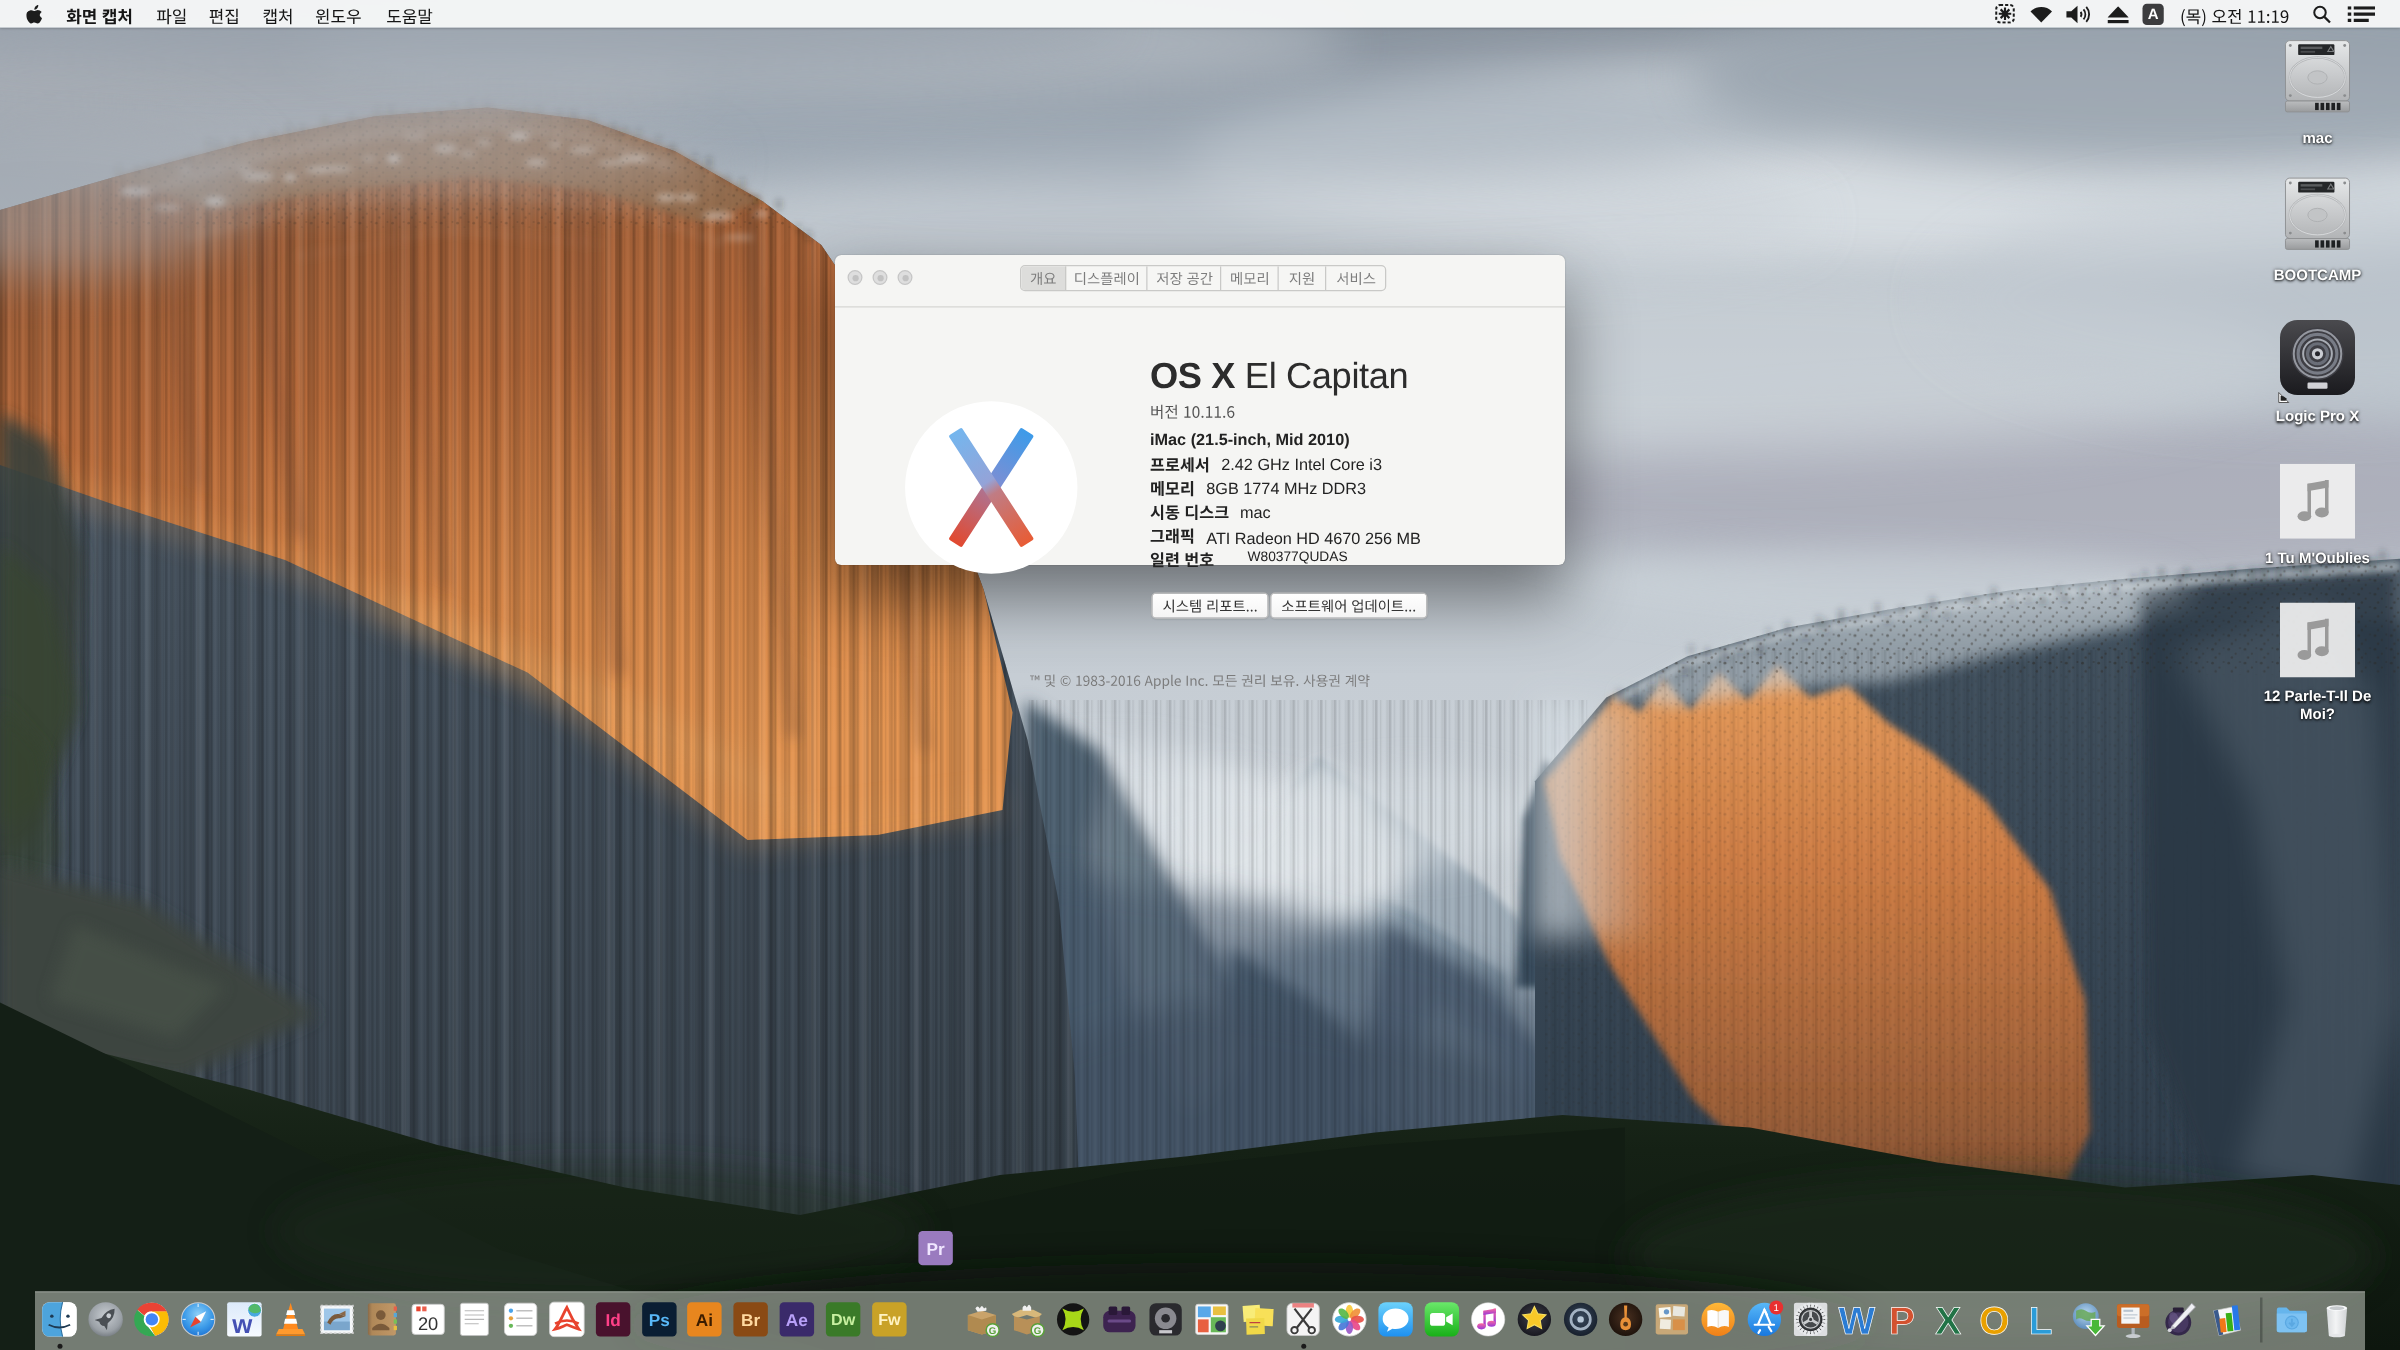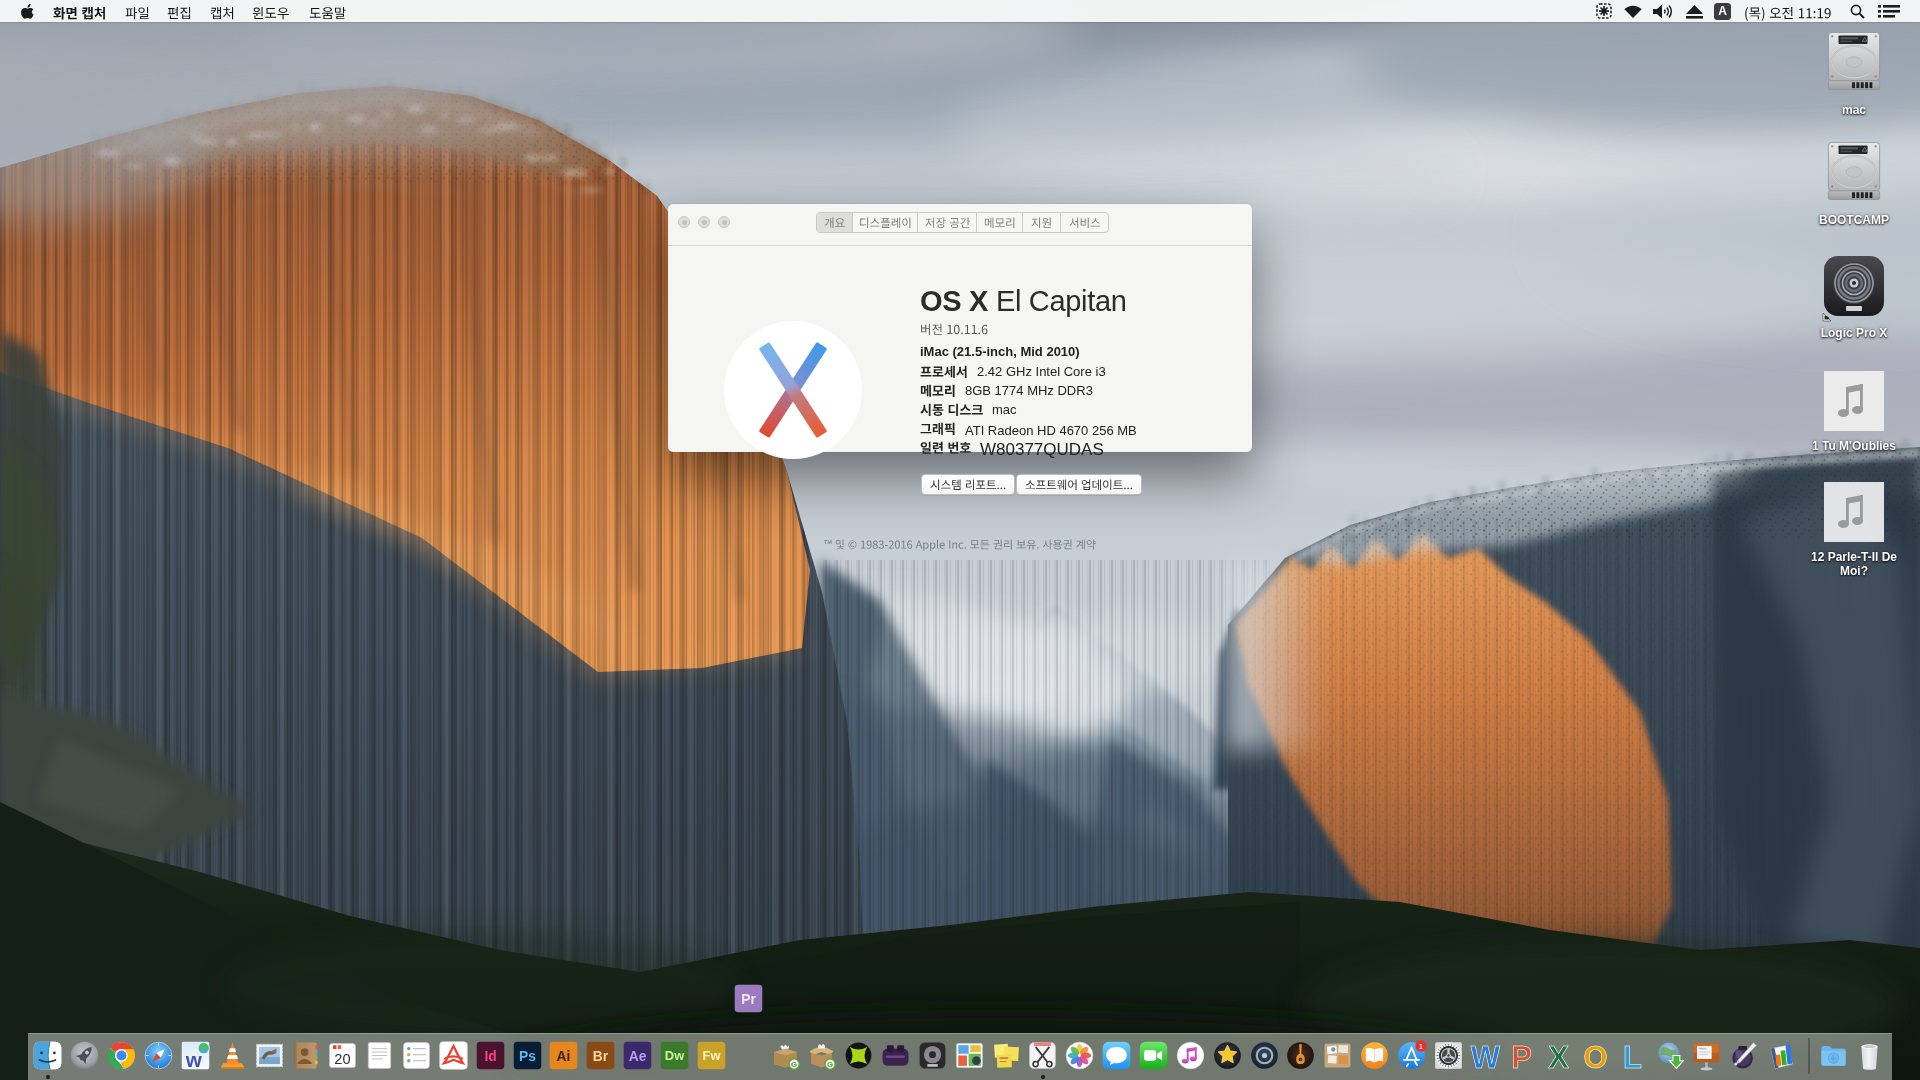--- a/index.html
+++ b/index.html
@@ -499,21 +499,21 @@
       <div class="abs" style="left:252px;top:216px;display:flex;align-items:center">
         <svg width="36" height="18" viewBox="0 0 36 18" style="display:block;overflow:visible">
           <path transform="translate(0 13.7)" d="M1.6 -9.8H9.3V-8.4H1.6ZM0.5 -1.8H11.4V-0.4H0.5ZM8.4 -9.8H10.1V-8.4Q10.1 -7.5 10.1 -6.6Q10.0 -5.8 10.0 -4.8Q9.9 -3.8 9.7 -2.6L7.9 -2.7Q8.1 -3.9 8.2 -4.8Q8.3 -5.8 8.3 -6.7Q8.4 -7.5 8.4 -8.4Z M12.8 -2.9H13.7Q14.7 -2.9 15.7 -3.0Q16.7 -3.0 17.8 -3.2L18.0 -1.8Q16.8 -1.6 15.8 -1.6Q14.8 -1.5 13.7 -1.5H12.8ZM12.8 -9.7H17.4V-5.1H14.5V-2.4H12.8V-6.4H15.7V-8.3H12.8ZM21.2 -10.9H22.8V1.1H21.2ZM19.6 -6.3H21.6V-5.0H19.6ZM18.5 -10.7H20.1V0.6H18.5Z M25.0 -10.0H31.4V-8.6H25.0ZM24.8 -4.0 24.7 -5.4Q25.7 -5.4 26.9 -5.4Q28.2 -5.4 29.5 -5.5Q30.7 -5.5 31.9 -5.7L32.0 -4.4Q30.8 -4.2 29.6 -4.1Q28.3 -4.0 27.1 -4.0Q25.9 -4.0 24.8 -4.0ZM25.9 -8.9H27.6V-4.9H25.9ZM28.8 -8.9H30.5V-4.9H28.8ZM26.2 -3.0H34.5V1.2H32.7V-1.7H26.2ZM32.7 -10.9H34.5V-3.5H32.7Z" fill="#222"></path>
         </svg>
         <span style="font-size:13px;color:#222;margin-left:9px;position:relative;top:1px">ATI Radeon HD 4670 256 MB</span>
       </div>
       <div class="abs" style="left:252px;top:235px;display:flex;align-items:flex-start">
         <svg width="51" height="18" viewBox="0 0 51 18" style="display:block;overflow:visible">
           <path transform="translate(0 13.7)" d="M3.9 -10.5Q4.8 -10.5 5.6 -10.2Q6.3 -9.8 6.7 -9.2Q7.1 -8.6 7.1 -7.8Q7.1 -7.0 6.7 -6.4Q6.3 -5.7 5.6 -5.4Q4.8 -5.0 3.9 -5.0Q3.0 -5.0 2.3 -5.4Q1.5 -5.7 1.1 -6.4Q0.7 -7.0 0.7 -7.8Q0.7 -8.6 1.1 -9.2Q1.5 -9.8 2.3 -10.2Q3.0 -10.5 3.9 -10.5ZM3.9 -9.1Q3.5 -9.1 3.1 -9.0Q2.8 -8.8 2.6 -8.5Q2.4 -8.2 2.4 -7.8Q2.4 -7.4 2.6 -7.1Q2.8 -6.7 3.1 -6.6Q3.5 -6.4 3.9 -6.4Q4.4 -6.4 4.7 -6.6Q5.1 -6.7 5.3 -7.1Q5.5 -7.4 5.5 -7.8Q5.5 -8.2 5.3 -8.5Q5.1 -8.8 4.7 -9.0Q4.4 -9.1 3.9 -9.1ZM8.8 -10.9H10.5V-4.9H8.8ZM2.5 -4.4H10.5V-1.1H4.2V0.4H2.5V-2.3H8.8V-3.0H2.5ZM2.5 -0.3H10.8V1.0H2.5Z M12.9 -4.8H13.9Q14.9 -4.8 15.7 -4.9Q16.5 -4.9 17.2 -5.0Q17.9 -5.0 18.6 -5.1L18.8 -3.8Q18.1 -3.6 17.3 -3.6Q16.6 -3.5 15.8 -3.5Q14.9 -3.4 13.9 -3.4H12.9ZM12.9 -10.1H18.2V-6.2H14.7V-4.0H12.9V-7.5H16.5V-8.7H12.9ZM20.8 -10.9H22.6V-2.0H20.8ZM18.9 -9.1H21.2V-7.7H18.9ZM14.5 -0.5H22.9V0.9H14.5ZM14.5 -2.7H16.2V0.1H14.5ZM18.9 -6.4H21.2V-5.0H18.9Z M33.6 -7.7H36.7V-6.3H33.6ZM36.3 -10.9H38.0V-2.0H36.3ZM30.1 -0.4H38.3V0.9H30.1ZM30.1 -2.9H31.8V0.4H30.1ZM28.5 -10.1H30.2V-8.3H32.5V-10.1H34.2V-3.9H28.5ZM30.2 -6.9V-5.2H32.5V-6.9Z M40.4 -9.4H50.3V-8.0H40.4ZM39.9 -1.4H50.8V-0.1H39.9ZM44.5 -3.0H46.2V-0.9H44.5ZM45.3 -7.5Q46.6 -7.5 47.5 -7.2Q48.4 -6.9 48.9 -6.4Q49.4 -5.9 49.4 -5.2Q49.4 -4.4 48.9 -3.9Q48.4 -3.3 47.5 -3.1Q46.6 -2.8 45.3 -2.8Q44.1 -2.8 43.2 -3.1Q42.2 -3.3 41.8 -3.9Q41.3 -4.4 41.3 -5.2Q41.3 -5.9 41.8 -6.4Q42.2 -6.9 43.2 -7.2Q44.1 -7.5 45.3 -7.5ZM45.3 -6.2Q44.6 -6.2 44.1 -6.1Q43.6 -5.9 43.3 -5.7Q43.0 -5.5 43.0 -5.1Q43.0 -4.8 43.3 -4.6Q43.6 -4.4 44.1 -4.3Q44.6 -4.1 45.3 -4.1Q46.1 -4.1 46.6 -4.3Q47.1 -4.4 47.4 -4.6Q47.6 -4.8 47.6 -5.1Q47.6 -5.5 47.4 -5.7Q47.1 -5.9 46.6 -6.1Q46.1 -6.2 45.3 -6.2ZM44.5 -10.8H46.2V-8.5H44.5Z" fill="#222"></path>
         </svg>
-        <span style="font-size:17px;color:#222;margin-left:9px;position:relative;top:1px">W80377QUDAS</span>
+        <span style="font-size:11px;color:#222;margin-left:27px;position:relative;top:1px">W80377QUDAS</span>
       </div>
       <div class="abs" style="left:253px;top:270px;height:19px;padding:0 8px;display:flex;align-items:center;background:linear-gradient(#ffffff,#f4f4f4);border:1px solid #bdbdbd;border-radius:4px;box-shadow:0 1px 1px rgba(0,0,0,0.08)">
         <svg width="76" height="16" viewBox="0 0 76 16" style="display:block;overflow:visible">
           <path transform="translate(0 12.1)" d="M3.3 -8.6H4.1V-6.7Q4.1 -5.8 3.9 -5.0Q3.7 -4.2 3.2 -3.4Q2.8 -2.7 2.3 -2.1Q1.7 -1.6 1.1 -1.3L0.5 -2.1Q1.1 -2.3 1.6 -2.8Q2.1 -3.3 2.5 -3.9Q2.9 -4.6 3.1 -5.3Q3.3 -6.0 3.3 -6.7ZM3.5 -8.6H4.3V-6.7Q4.3 -6.0 4.5 -5.3Q4.7 -4.7 5.1 -4.0Q5.5 -3.4 6.0 -3.0Q6.5 -2.5 7.0 -2.2L6.5 -1.5Q5.8 -1.8 5.3 -2.3Q4.7 -2.8 4.3 -3.6Q3.9 -4.3 3.7 -5.1Q3.5 -5.9 3.5 -6.7ZM8.1 -9.5H9.1V0.9H8.1Z M15.3 -8.8H16.2V-8.0Q16.2 -7.3 15.9 -6.7Q15.7 -6.1 15.3 -5.6Q14.9 -5.0 14.3 -4.6Q13.8 -4.2 13.2 -3.9Q12.6 -3.6 12.0 -3.5L11.5 -4.3Q12.1 -4.4 12.6 -4.6Q13.2 -4.9 13.7 -5.2Q14.1 -5.6 14.5 -6.0Q14.9 -6.5 15.1 -7.0Q15.3 -7.5 15.3 -8.0ZM15.5 -8.8H16.3V-8.0Q16.3 -7.5 16.5 -7.0Q16.8 -6.5 17.1 -6.0Q17.5 -5.6 18.0 -5.2Q18.5 -4.9 19.0 -4.6Q19.6 -4.4 20.1 -4.3L19.7 -3.5Q19.1 -3.6 18.5 -3.9Q17.9 -4.2 17.3 -4.6Q16.8 -5.0 16.4 -5.6Q16.0 -6.1 15.7 -6.7Q15.5 -7.3 15.5 -8.0ZM11.2 -1.3H20.6V-0.5H11.2Z M26.2 -6.9H28.0V-6.1H26.2ZM22.2 -4.6H22.9Q23.7 -4.6 24.3 -4.7Q24.9 -4.7 25.5 -4.7Q26.0 -4.8 26.6 -4.9L26.7 -4.2Q26.1 -4.0 25.5 -4.0Q25.0 -3.9 24.3 -3.9Q23.7 -3.9 22.9 -3.9H22.2ZM22.2 -8.8H26.1V-8.1H23.1V-4.2H22.2ZM22.8 -6.8H25.7V-6.0H22.8ZM29.6 -9.5H30.5V-3.3H29.6ZM27.6 -9.3H28.5V-3.3H27.6ZM23.7 -2.8H30.5V0.8H23.7ZM29.6 -2.0H24.6V-0.0H29.6Z M43.0 -9.5H43.9V0.9H43.0ZM36.0 -2.4H36.9Q37.8 -2.4 38.6 -2.4Q39.4 -2.5 40.3 -2.5Q41.1 -2.6 42.0 -2.8L42.1 -2.0Q40.7 -1.8 39.5 -1.7Q38.2 -1.6 36.9 -1.6H36.0ZM36.0 -8.5H40.8V-4.8H37.0V-2.1H36.0V-5.6H39.8V-7.8H36.0Z M46.0 -1.2H55.4V-0.4H46.0ZM50.2 -3.9H51.2V-0.8H50.2ZM46.8 -8.5H54.5V-7.7H46.8ZM46.9 -4.3H54.5V-3.6H46.9ZM48.4 -7.9H49.4V-4.2H48.4ZM52.0 -7.9H52.9V-4.2H52.0Z M57.8 -3.9H64.9V-3.1H57.8ZM56.6 -1.2H66.0V-0.4H56.6ZM57.8 -8.6H64.8V-7.8H58.8V-3.7H57.8ZM58.5 -6.3H64.6V-5.5H58.5Z M68.2 0.2Q67.9 0.2 67.6 -0.1Q67.4 -0.3 67.4 -0.6Q67.4 -1.0 67.6 -1.2Q67.9 -1.5 68.2 -1.5Q68.5 -1.5 68.7 -1.2Q68.9 -1.0 68.9 -0.6Q68.9 -0.3 68.7 -0.1Q68.5 0.2 68.2 0.2Z M71.4 0.2Q71.1 0.2 70.8 -0.1Q70.6 -0.3 70.6 -0.6Q70.6 -1.0 70.8 -1.2Q71.1 -1.5 71.4 -1.5Q71.7 -1.5 71.9 -1.2Q72.1 -1.0 72.1 -0.6Q72.1 -0.3 71.9 -0.1Q71.7 0.2 71.4 0.2Z M74.6 0.2Q74.3 0.2 74.0 -0.1Q73.8 -0.3 73.8 -0.6Q73.8 -1.0 74.0 -1.2Q74.3 -1.5 74.6 -1.5Q74.9 -1.5 75.1 -1.2Q75.3 -1.0 75.3 -0.6Q75.3 -0.3 75.1 -0.1Q74.9 0.2 74.6 0.2Z" fill="#333"></path>
         </svg>
       </div>
       <div class="abs" style="left:348px;top:270px;height:19px;padding:0 8px;display:flex;align-items:center;background:linear-gradient(#ffffff,#f4f4f4);border:1px solid #bdbdbd;border-radius:4px;box-shadow:0 1px 1px rgba(0,0,0,0.08)">
         <svg width="108" height="16" viewBox="0 0 108 16" style="display:block;overflow:visible">
           <path transform="translate(0 12.1)" d="M0.6 -1.2H10.0V-0.5H0.6ZM4.8 -3.8H5.7V-1.0H4.8ZM4.7 -8.8H5.6V-8.0Q5.6 -7.3 5.3 -6.7Q5.1 -6.2 4.7 -5.6Q4.3 -5.1 3.7 -4.7Q3.2 -4.3 2.6 -4.0Q2.0 -3.8 1.4 -3.6L0.9 -4.4Q1.5 -4.5 2.0 -4.8Q2.6 -5.0 3.1 -5.3Q3.6 -5.7 3.9 -6.1Q4.3 -6.5 4.5 -7.0Q4.7 -7.5 4.7 -8.0ZM4.9 -8.8H5.7V-8.0Q5.7 -7.5 6.0 -7.0Q6.2 -6.5 6.6 -6.1Q6.9 -5.7 7.4 -5.3Q7.9 -5.0 8.5 -4.8Q9.0 -4.5 9.6 -4.4L9.1 -3.6Q8.5 -3.8 7.9 -4.0Q7.3 -4.3 6.7 -4.7Q6.2 -5.1 5.8 -5.6Q5.4 -6.1 5.1 -6.7Q4.9 -7.3 4.9 -8.0Z M11.2 -1.2H20.6V-0.4H11.2ZM12.0 -8.5H19.7V-7.7H12.0ZM12.0 -4.1H19.7V-3.3H12.0ZM13.6 -7.7H14.5V-4.0H13.6ZM17.1 -7.7H18.1V-4.0H17.1Z M22.9 -3.9H30.1V-3.1H22.9ZM21.7 -1.2H31.2V-0.4H21.7ZM22.9 -8.6H30.0V-7.8H23.9V-3.7H22.9ZM23.6 -6.3H29.8V-5.5H23.6Z M34.9 -8.8Q35.6 -8.8 36.1 -8.6Q36.6 -8.4 36.9 -7.9Q37.2 -7.5 37.2 -6.9Q37.2 -6.4 36.9 -5.9Q36.6 -5.5 36.1 -5.2Q35.6 -5.0 34.9 -5.0Q34.3 -5.0 33.8 -5.2Q33.3 -5.5 33.0 -5.9Q32.7 -6.4 32.7 -6.9Q32.7 -7.5 33.0 -7.9Q33.3 -8.4 33.8 -8.6Q34.3 -8.8 34.9 -8.8ZM34.9 -8.1Q34.5 -8.1 34.2 -8.0Q33.9 -7.8 33.7 -7.5Q33.5 -7.3 33.5 -6.9Q33.5 -6.6 33.7 -6.3Q33.9 -6.0 34.2 -5.9Q34.5 -5.7 34.9 -5.7Q35.3 -5.7 35.7 -5.9Q36.0 -6.0 36.2 -6.3Q36.3 -6.6 36.3 -6.9Q36.3 -7.3 36.2 -7.5Q36.0 -7.8 35.7 -8.0Q35.3 -8.1 34.9 -8.1ZM40.2 -9.5H41.1V0.9H40.2ZM38.2 -9.3H39.1V0.3H38.2ZM36.3 -2.7H38.6V-1.9H36.3ZM34.4 -3.8H35.3V0.1H34.4ZM32.3 -3.4 32.2 -4.2Q32.7 -4.2 33.4 -4.2Q34.1 -4.2 34.8 -4.2Q35.5 -4.3 36.2 -4.3Q36.9 -4.4 37.6 -4.5L37.7 -3.8Q36.8 -3.6 35.8 -3.5Q34.8 -3.4 33.9 -3.4Q33.0 -3.4 32.3 -3.4Z M45.7 -8.7Q46.4 -8.7 47.0 -8.3Q47.6 -7.8 47.9 -7.0Q48.3 -6.2 48.3 -5.1Q48.3 -4.0 47.9 -3.2Q47.6 -2.3 47.0 -1.9Q46.4 -1.5 45.7 -1.5Q44.9 -1.5 44.3 -1.9Q43.7 -2.3 43.4 -3.2Q43.1 -4.0 43.1 -5.1Q43.1 -6.2 43.4 -7.0Q43.7 -7.8 44.3 -8.3Q44.9 -8.7 45.7 -8.7ZM45.7 -7.9Q45.2 -7.9 44.8 -7.5Q44.4 -7.2 44.2 -6.6Q44.0 -5.9 44.0 -5.1Q44.0 -4.2 44.2 -3.6Q44.4 -3.0 44.8 -2.6Q45.2 -2.3 45.7 -2.3Q46.2 -2.3 46.5 -2.6Q46.9 -3.0 47.1 -3.6Q47.4 -4.2 47.4 -5.1Q47.4 -5.9 47.1 -6.6Q46.9 -7.2 46.5 -7.5Q46.2 -7.9 45.7 -7.9ZM50.5 -9.5H51.5V0.9H50.5ZM47.9 -5.5H50.9V-4.8H47.9Z M61.8 -7.0H64.6V-6.2H61.8ZM59.4 -9.0Q60.2 -9.0 60.8 -8.7Q61.4 -8.4 61.7 -7.9Q62.1 -7.3 62.1 -6.6Q62.1 -5.9 61.7 -5.4Q61.4 -4.8 60.8 -4.5Q60.2 -4.2 59.4 -4.2Q58.6 -4.2 58.0 -4.5Q57.4 -4.8 57.1 -5.4Q56.7 -5.9 56.7 -6.6Q56.7 -7.3 57.1 -7.9Q57.4 -8.4 58.0 -8.7Q58.6 -9.0 59.4 -9.0ZM59.4 -8.2Q58.9 -8.2 58.5 -8.0Q58.1 -7.8 57.9 -7.5Q57.7 -7.1 57.7 -6.6Q57.7 -6.2 57.9 -5.8Q58.1 -5.4 58.5 -5.2Q58.9 -5.0 59.4 -5.0Q59.9 -5.0 60.3 -5.2Q60.7 -5.4 60.9 -5.8Q61.2 -6.2 61.2 -6.6Q61.2 -7.1 60.9 -7.5Q60.7 -7.8 60.3 -8.0Q59.9 -8.2 59.4 -8.2ZM64.2 -9.5H65.1V-3.9H64.2ZM58.5 -3.4H59.4V-2.1H64.2V-3.4H65.1V0.8H58.5ZM59.4 -1.3V-0.0H64.2V-1.3Z M75.1 -9.5H76.0V0.9H75.1ZM70.8 -5.5H73.4V-4.8H70.8ZM73.0 -9.3H73.9V0.4H73.0ZM67.5 -2.4H68.2Q69.0 -2.4 69.7 -2.4Q70.3 -2.4 70.8 -2.5Q71.4 -2.6 72.0 -2.7L72.1 -1.9Q71.5 -1.8 70.9 -1.7Q70.3 -1.7 69.7 -1.6Q69.0 -1.6 68.2 -1.6H67.5ZM67.5 -8.2H71.5V-7.5H68.5V-2.1H67.5Z M85.3 -9.5H86.2V0.9H85.3ZM80.8 -8.7Q81.5 -8.7 82.1 -8.3Q82.7 -7.8 83.1 -7.0Q83.4 -6.2 83.4 -5.1Q83.4 -4.0 83.1 -3.2Q82.7 -2.3 82.1 -1.9Q81.5 -1.5 80.8 -1.5Q80.0 -1.5 79.4 -1.9Q78.8 -2.3 78.5 -3.2Q78.1 -4.0 78.1 -5.1Q78.1 -6.2 78.5 -7.0Q78.8 -7.8 79.4 -8.3Q80.0 -8.7 80.8 -8.7ZM80.8 -7.9Q80.3 -7.9 79.9 -7.5Q79.5 -7.2 79.3 -6.6Q79.0 -5.9 79.0 -5.1Q79.0 -4.2 79.3 -3.6Q79.5 -3.0 79.9 -2.6Q80.3 -2.3 80.8 -2.3Q81.3 -2.3 81.7 -2.6Q82.0 -3.0 82.3 -3.6Q82.5 -4.2 82.5 -5.1Q82.5 -5.9 82.3 -6.6Q82.0 -7.2 81.7 -7.5Q81.3 -7.9 80.8 -7.9Z M89.5 -3.9H96.7V-3.1H89.5ZM88.3 -1.2H97.7V-0.4H88.3ZM89.5 -8.6H96.6V-7.8H90.5V-3.7H89.5ZM90.2 -6.3H96.3V-5.5H90.2Z M99.9 0.2Q99.6 0.2 99.4 -0.1Q99.2 -0.3 99.2 -0.6Q99.2 -1.0 99.4 -1.2Q99.6 -1.5 99.9 -1.5Q100.2 -1.5 100.5 -1.2Q100.7 -1.0 100.7 -0.6Q100.7 -0.3 100.5 -0.1Q100.2 0.2 99.9 0.2Z M103.1 0.2Q102.8 0.2 102.6 -0.1Q102.4 -0.3 102.4 -0.6Q102.4 -1.0 102.6 -1.2Q102.8 -1.5 103.1 -1.5Q103.4 -1.5 103.7 -1.2Q103.9 -1.0 103.9 -0.6Q103.9 -0.3 103.7 -0.1Q103.4 0.2 103.1 0.2Z M106.3 0.2Q106.0 0.2 105.8 -0.1Q105.6 -0.3 105.6 -0.6Q105.6 -1.0 105.8 -1.2Q106.0 -1.5 106.3 -1.5Q106.6 -1.5 106.9 -1.2Q107.1 -1.0 107.1 -0.6Q107.1 -0.3 106.9 -0.1Q106.6 0.2 106.3 0.2Z" fill="#333"></path>
         </svg>

